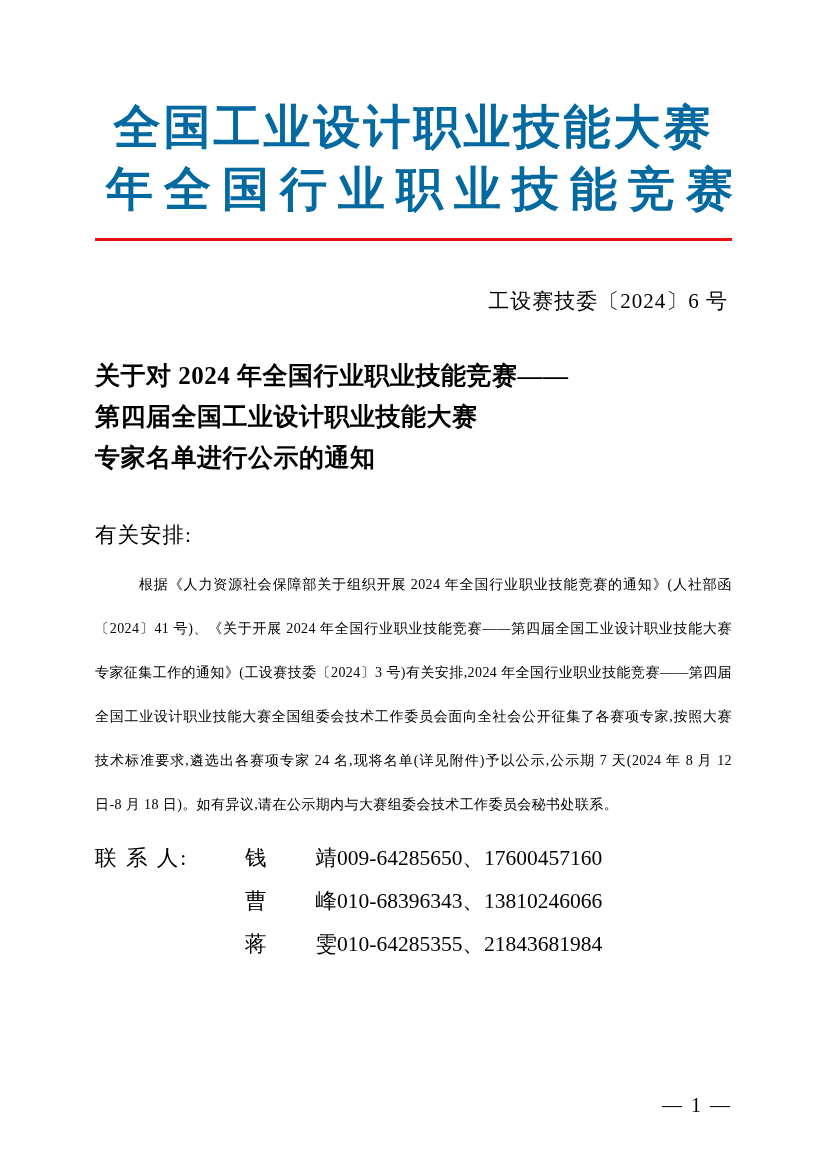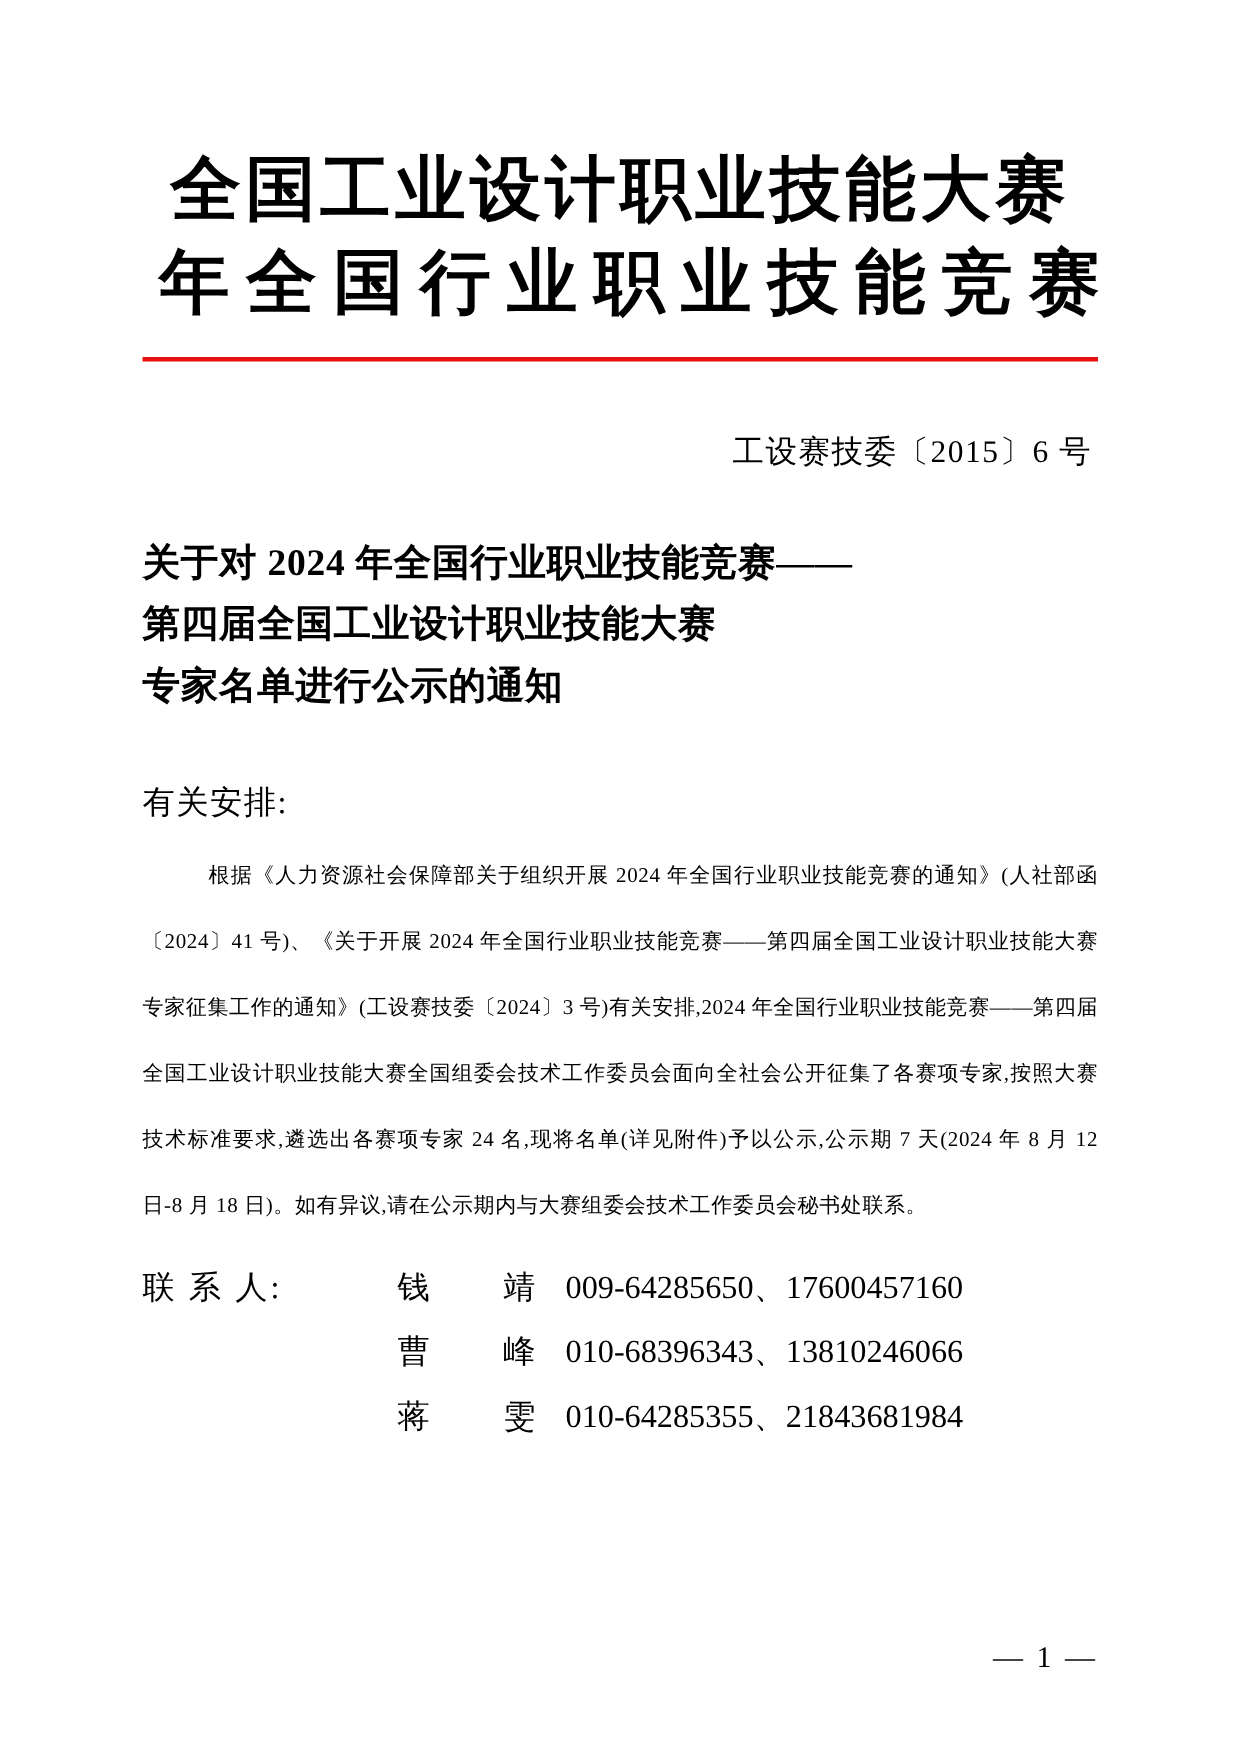--- a/index.html
+++ b/index.html
@@ -22,21 +22,21 @@
     box-sizing: border-box;
     padding: 0 95px;
   }
 
   
   .letterhead {
     padding-top: 96px;
     text-align: center;
   }
   .letterhead-line {
-    color: #000000;
+    color: #0369a1;
     font-family: "Liberation Serif", serif;
     font-weight: bold;
     font-size: 47px;
     line-height: 62px;
     letter-spacing: 3px;
     white-space: nowrap;
   }
   .letterhead-line.l2 {
     letter-spacing: 11px;
     padding-left: 11px;
@@ -90,21 +90,20 @@
 
   
   .contacts {
     margin-top: 10px;
     font-size: 21.5px;
     line-height: 43px;
   }
   .contact-row {
     display: flex;
     white-space: nowrap;
-    gap: 20px;
   }
   .contact-row .lead {
     width: 150px;
     flex: 0 0 auto;
     text-align: left;
     letter-spacing: 2px;
   }
   .contact-row .lead.blank {
     visibility: hidden;
   }
@@ -132,21 +131,21 @@
 <body>
 
 <div class="page">
 
   <div class="letterhead">
     <div class="letterhead-line l1">全国工业设计职业技能大赛</div>
     <div class="letterhead-line l2">年全国行业职业技能竞赛</div>
     <div class="red-rule"></div>
   </div>
 
-  <div class="doc-number">工设赛技委〔2015〕6 号</div>
+  <div class="doc-number">工设赛技委〔2024〕6 号</div>
 
   <div class="doc-title">
     <div>关于对 2024 年全国行业职业技能竞赛——</div>
     <div>第四届全国工业设计职业技能大赛</div>
     <div>专家名单进行公示的通知</div>
   </div>
 
   <div class="salutation">有关安排:</div>
 
   <div class="body-block">

